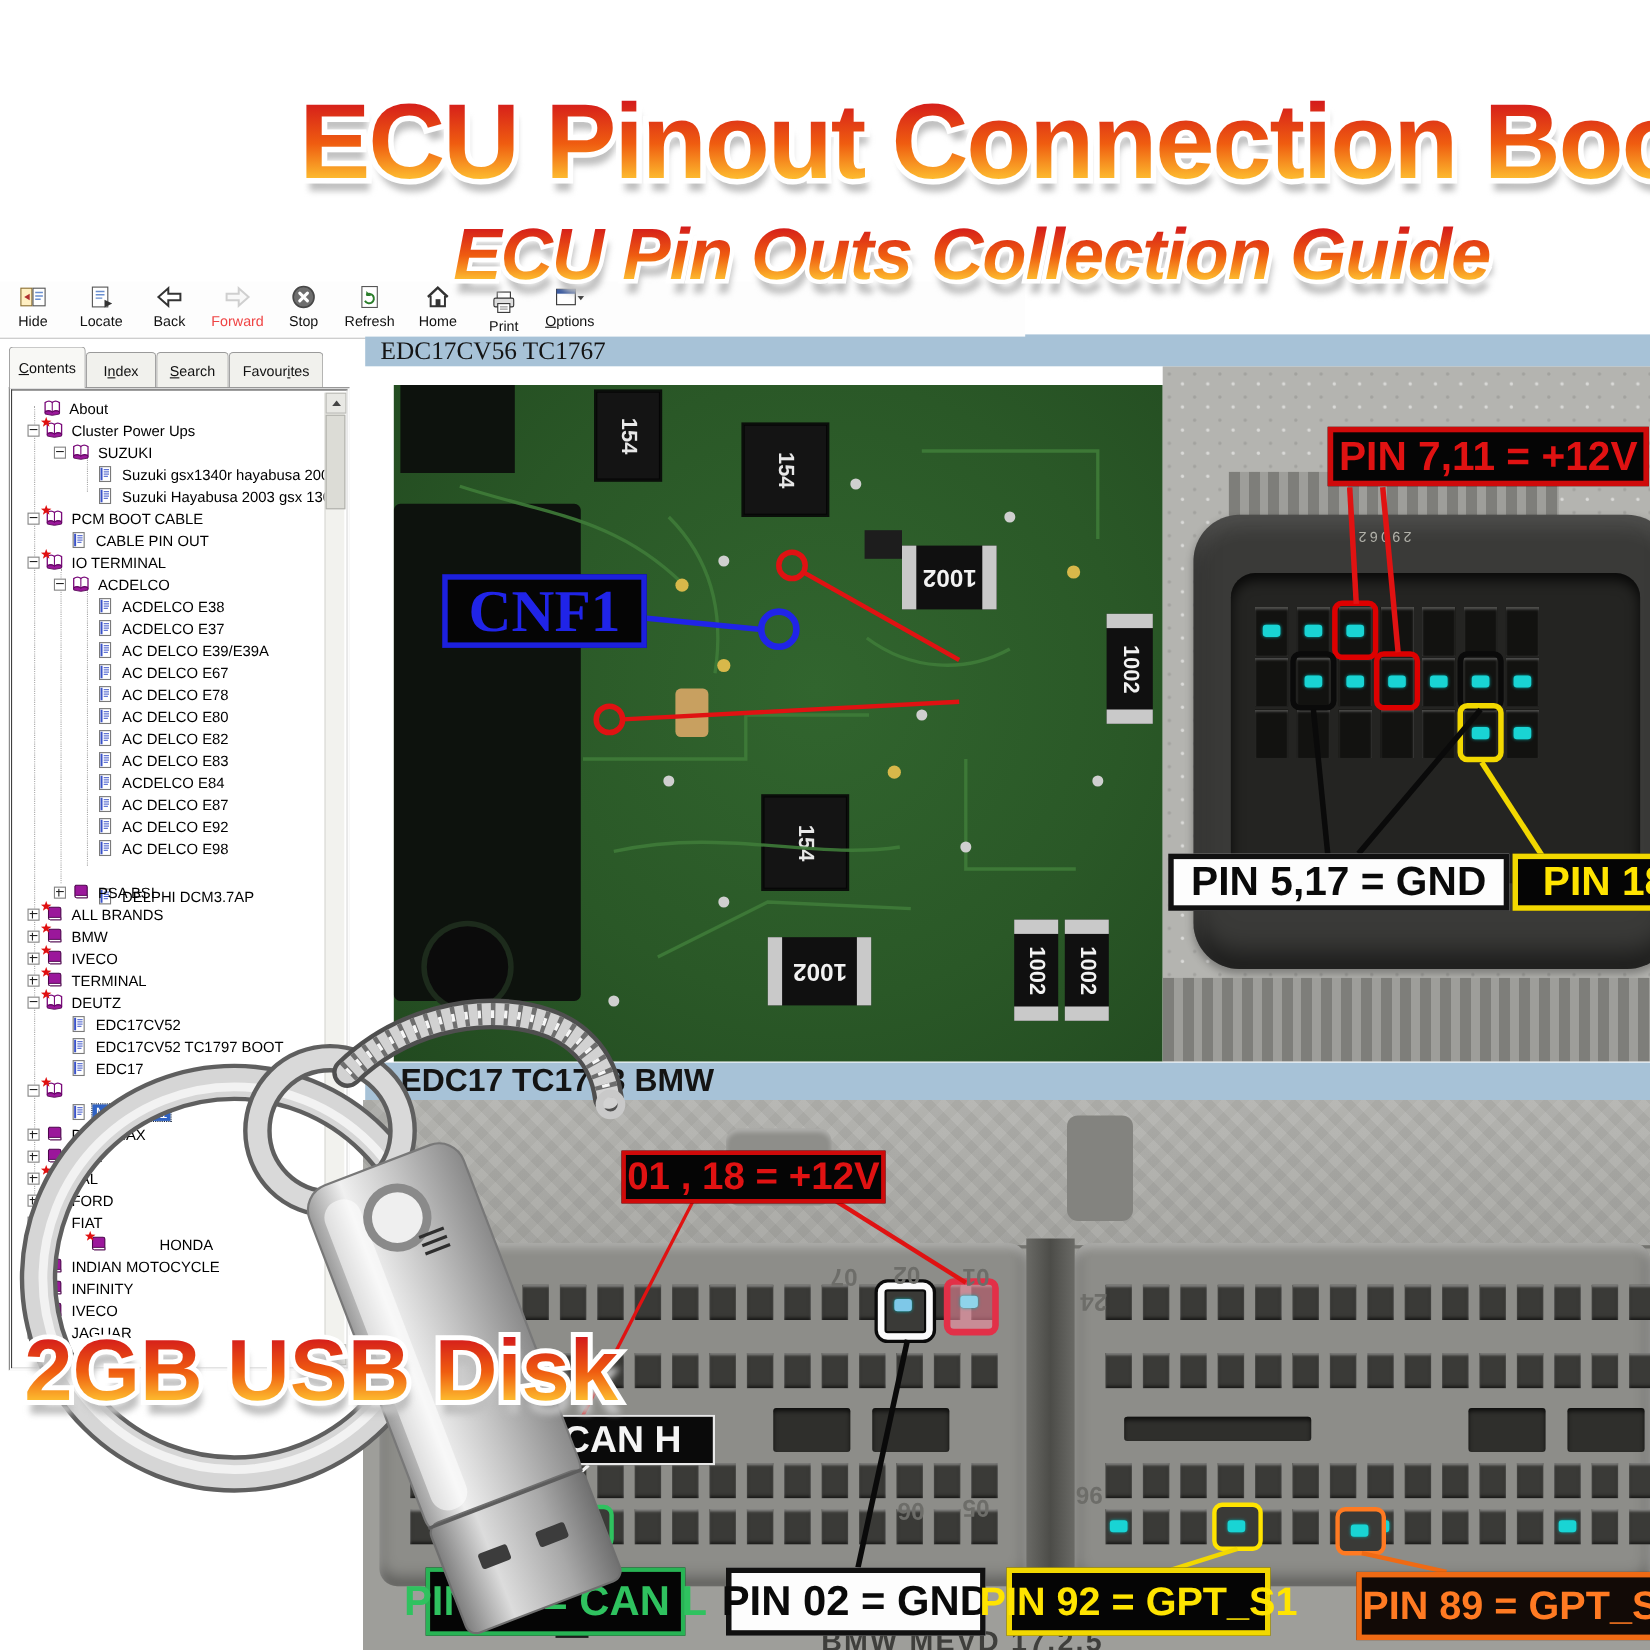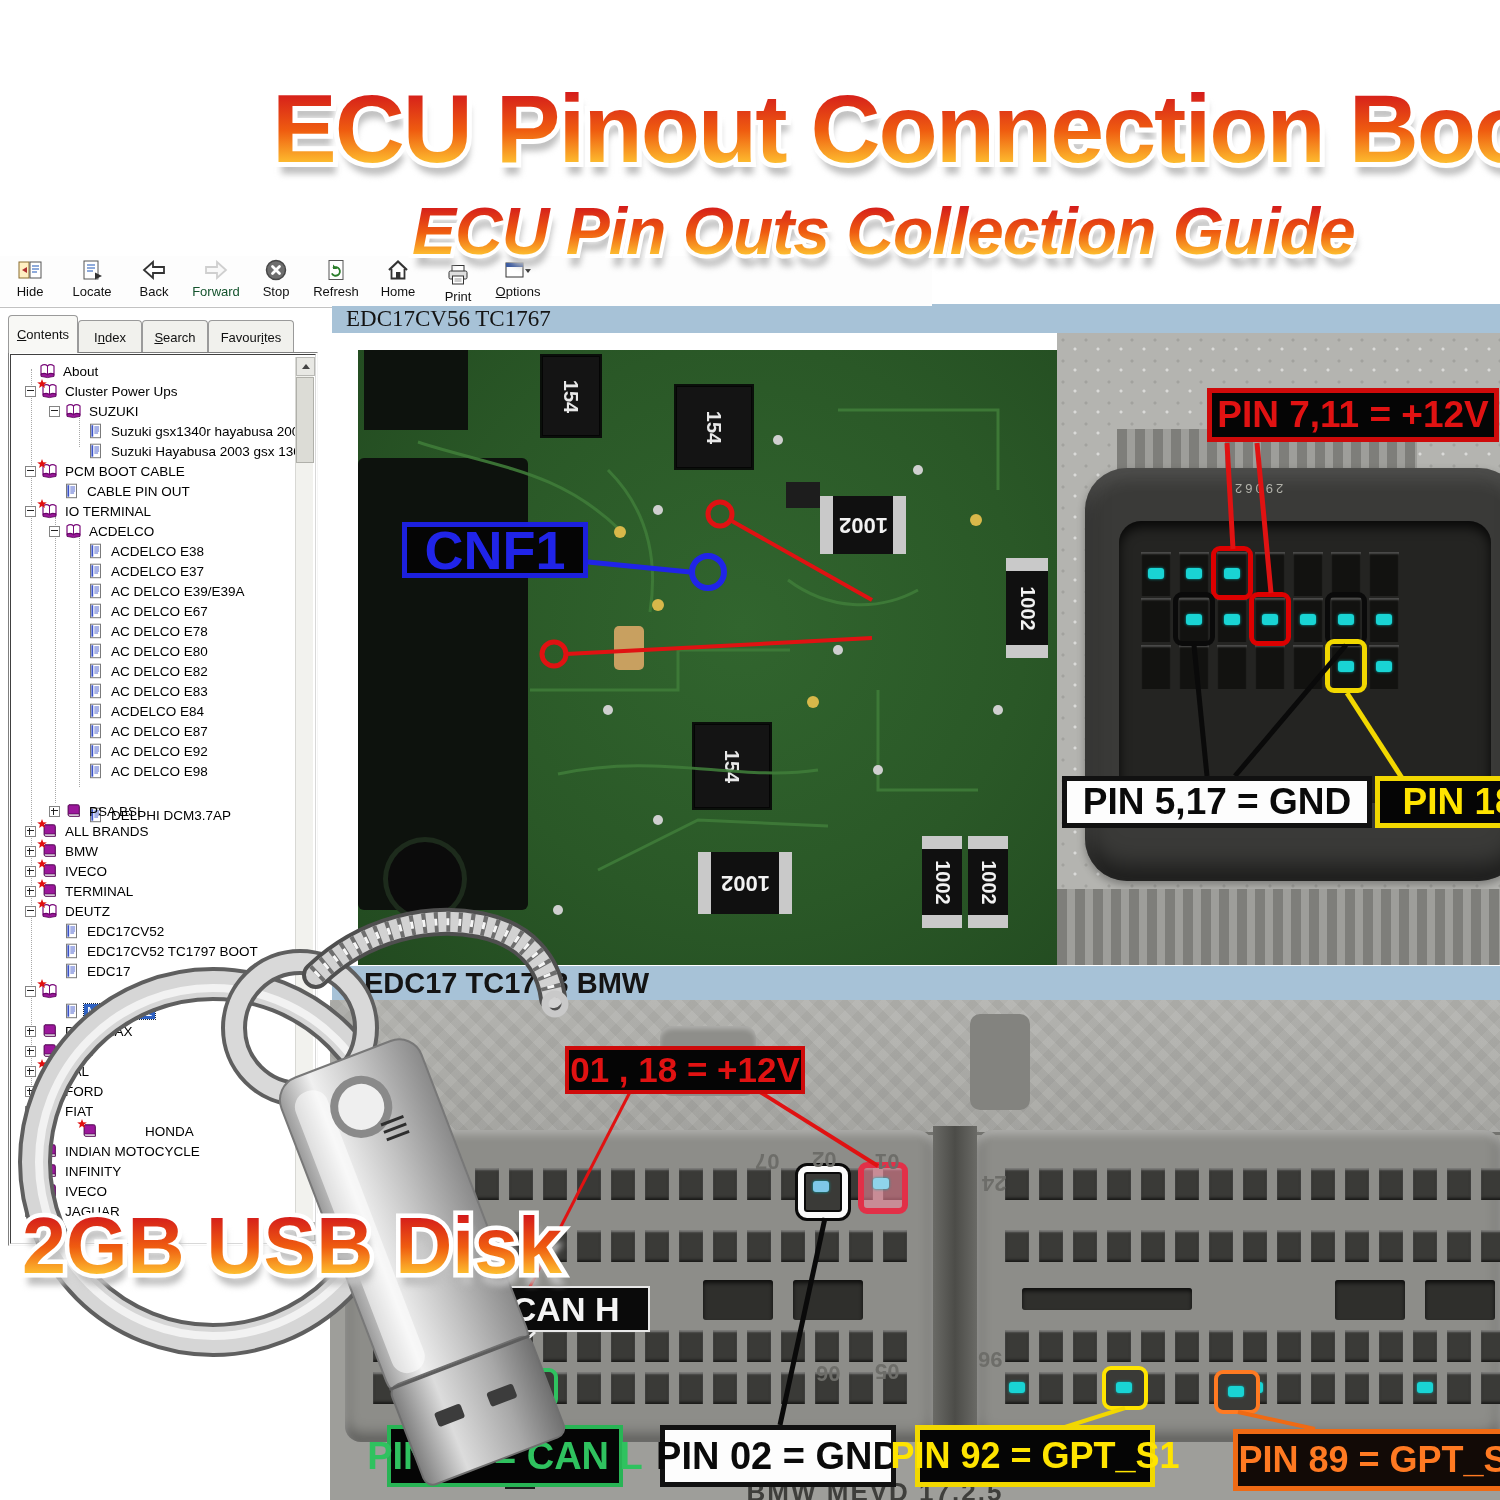--- a/index.html
+++ b/index.html
@@ -16,21 +16,21 @@
   #subtitle{left:412px;top:198px;font-size:66px;font-style:italic;letter-spacing:-1px;z-index:30;}
   #subtitle .outline{-webkit-text-stroke:8px #fff;}
   #usbcap{left:22px;top:1206px;font-size:79px;z-index:50;}
   #usbcap .outline{-webkit-text-stroke:9px #fff;}
   
   #toolbar{position:absolute;left:0;top:256px;width:932px;height:50px;background:#fdfdfd;z-index:5;}
   .tb-btn{position:absolute;top:2px;width:60px;height:46px;display:flex;flex-direction:column;
           align-items:center;justify-content:flex-start;cursor:default;}
   .tb-btn .ticon{height:24px;display:flex;align-items:center;}
   .tb-btn .tlabel{font-size:13px;color:#111;margin-top:2px;}
-  .tb-btn.disabled .tlabel{color:#14532d;}
+  .tb-btn.disabled .tlabel{color:#ef4444;}
   .tb-btn.disabled .ticon{opacity:.45;filter:grayscale(1);}
   #tbline{position:absolute;left:0;top:307px;width:334px;height:1px;background:#c2c2c2;}
   
   .tab{position:absolute;background:#f1f1ed;border:1px solid #9a9a9a;border-bottom:none;
        border-radius:4px 4px 0 0;font-size:13px;color:#111;display:flex;align-items:center;
        justify-content:center;z-index:4;}
   .tab.active{background:#f8f8f5;z-index:6;}
   
   #treebox{position:absolute;left:8px;top:352px;width:308px;height:892px;background:#fff;
            border:1px solid;border-color:#7f7f7f #f6f6f6 #f6f6f6 #7f7f7f;z-index:5;}
@@ -811,21 +811,21 @@
           <circle cx="455" cy="352" r="6"></circle>
           <circle cx="618" cy="170" r="6"></circle>
         </g>
       <line x1="230" y1="212" x2="332" y2="222" stroke="#2024e8" stroke-width="5"></line>
       <circle cx="350" cy="222" r="16" fill="none" stroke="#2024e8" stroke-width="6"></circle>
       <line x1="514" y1="250" x2="372" y2="170" stroke="#e01212" stroke-width="4"></line>
       <line x1="514" y1="288" x2="208" y2="304" stroke="#e01212" stroke-width="4"></line>
       <circle cx="362" cy="164" r="12" fill="none" stroke="#e01212" stroke-width="5"></circle>
       <circle cx="196" cy="304" r="12" fill="none" stroke="#e01212" stroke-width="5"></circle>
     </svg>
-    <div class="lbl lb-blue" style="left:44px;top:172px;width:186px;height:56px;font-size:54px;">
+    <div class="lbl lb-blue" style="left:44px;top:172px;width:186px;height:67px;font-size:54px;font-family:Liberation Serif, serif;">
         <span>CNF1</span>
       </div>
   </div>
 
   <div id="connR">
     <div class="speck"></div>
     <div class="ribs" style="left:60px;top:96px;width:300px;height:42px;"></div>
     <div id="shell"></div>
     <div id="recess"></div>
     <div class="marking" style="left:175px;top:148px;">29062</div>

